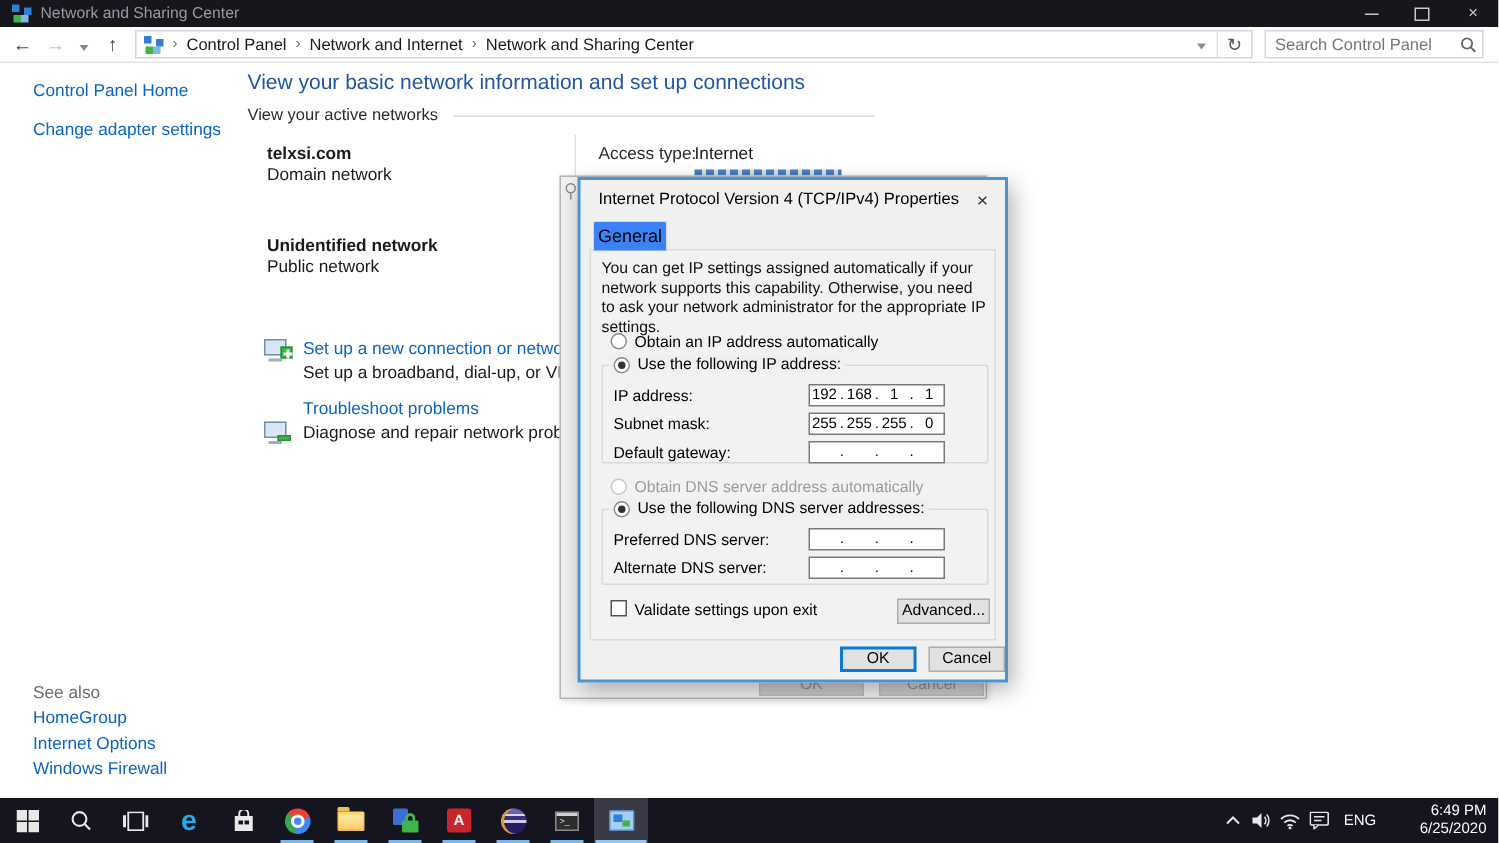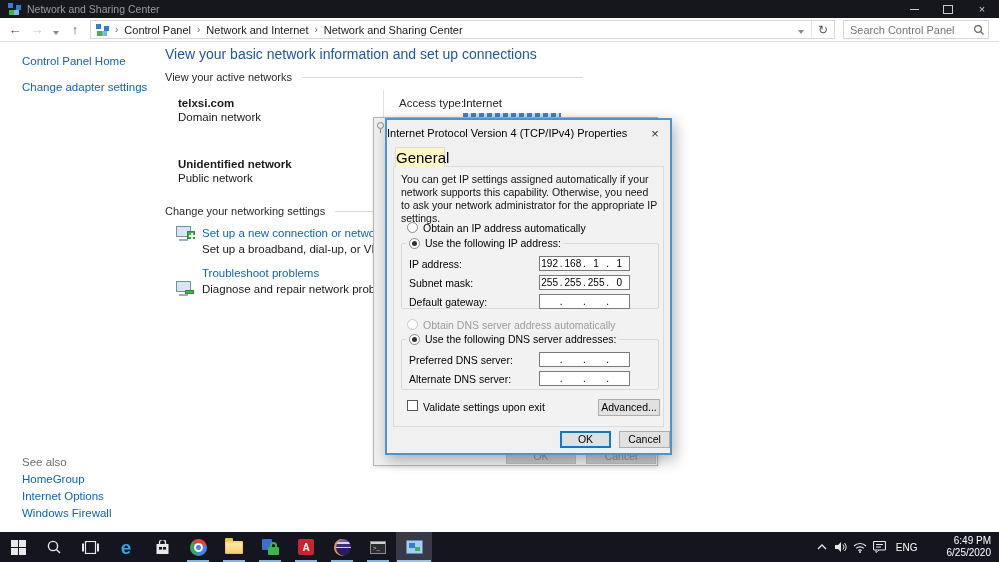--- a/index.html
+++ b/index.html
@@ -62,23 +62,23 @@
   .mon .bar { position:absolute; right:1px; bottom:2px; width:9px; height:4px; background:#3cb54a; border:1px solid #2c8a38; }
 
   
   .bg-dialog { position:absolute; left:373px; top:75px; width:285px; height:349px; background:#f0f0f0; border:1px solid #b6b6b6; box-shadow:1px 1px 4px rgba(0,0,0,.15); }
   .pin-ico { position:absolute; left:3px; top:4px; width:7px; height:7px; border:1px solid #8a8a8a; border-radius:50%; }
   .pin-ico::after { content:""; position:absolute; left:2px; top:6px; width:1px; height:4px; background:#8a8a8a; }
   .btn-disabled { position:absolute; height:16px; width:70px; background:#cacaca; border:1px solid #bdbdbd; color:#8f8f8f; font-size:10.5px; text-align:center; line-height:15px; }
 
   .dialog { position:absolute; left:385px; top:76px; width:287px; height:337px; background:#f0f0f0; border:2px solid #4d94cf; box-shadow:3px 5px 14px rgba(0,0,0,.3); font-size:11px; color:#000; }
   .dlg-titlebar { position:absolute; left:0; top:0; right:0; height:26px; display:flex; align-items:center; }
-  .dlg-title { margin-left:0; font-size:11px; color:#000; }
+  .dlg-title { margin-left:12px; font-size:11px; color:#000; }
   .dlg-close { margin-left:auto; width:30px; height:100%; display:flex; align-items:center; justify-content:center; font-size:13px; color:#333; }
-  .tab { position:absolute; left:8px; top:27px; width:50px; height:20px; background:#fef9c3; border:1px solid #d9d9d9; border-bottom:none; border-radius:2px 2px 0 0; font-size:15px; text-align:center; line-height:19px; z-index:2; }
+  .tab { position:absolute; left:8px; top:27px; width:50px; height:20px; background:#3b82f6; border:1px solid #d9d9d9; border-bottom:none; border-radius:2px 2px 0 0; font-size:12px; text-align:center; line-height:19px; z-index:2; }
   .tabcard { position:absolute; left:6px; top:46px; width:271px; height:261px; background:#f2f2f2; border:1px solid #dcdcdc; }
   .dlg-desc { position:absolute; left:14px; top:53px; width:258px; font-size:10.5px; line-height:1.25; color:#111; }
   .radio { position:absolute; width:11px; height:11px; border:1px solid #8a8a8a; border-radius:50%; background:#fff; }
   .radio.sel::after { content:""; position:absolute; left:2px; top:2px; width:5px; height:5px; border-radius:50%; background:#333; }
   .radio.dis { border-color:#c9c9c9; }
   .rlabel { position:absolute; font-size:10.5px; color:#000; }
   .rlabel.dis { color:#9b9b9b; }
   .groupbox { position:absolute; left:14px; width:258px; border:1px solid #d9d9d9; border-radius:2px; }
   .onborder { position:absolute; left:4px; top:-7px; background:#f0f0f0; padding:0 3px; display:flex; align-items:center; }
   .onborder .radio { position:relative; margin-right:5px; }
@@ -194,24 +194,20 @@
   <div class="abs kv-label" style="left:399px;top:55px">Access type:</div>
   <div class="abs kv-value" style="left:463px;top:55px">Internet</div>
   <div class="abs" style="left:399px;top:70px;height:5px;overflow:hidden">
     <span class="kv-label">Connections:</span>
   </div>
   <div class="abs" style="left:463px;top:71px;width:98px;height:4px;background:repeating-linear-gradient(90deg,#4a7fc1 0 5px,rgba(74,127,193,.25) 5px 8px)"></div>
 
   <div class="abs netname" style="left:178px;top:116px">Unidentified network</div>
   <div class="abs nettype" style="left:178px;top:130px">Public network</div>
 
-  <div class="abs sect" style="left:165px;top:163px;width:212px">
-    <span>Change your networking settings</span>
-      <span class="line"></span>
-  </div>
 
   <div class="abs mon" style="left:176px;top:184px">
       <span class="scr"></span>
       <span class="base"></span>
       <span class="plus"></span>
     </div>
   <div class="abs task-title" style="left:202px;top:185px">Set up a new connection or network</div>
   <div class="abs task-desc" style="left:202px;top:201px;width:174px">Set up a broadband, dial-up, or VPN conne</div>
 
   <div class="abs mon" style="left:176px;top:224px">

